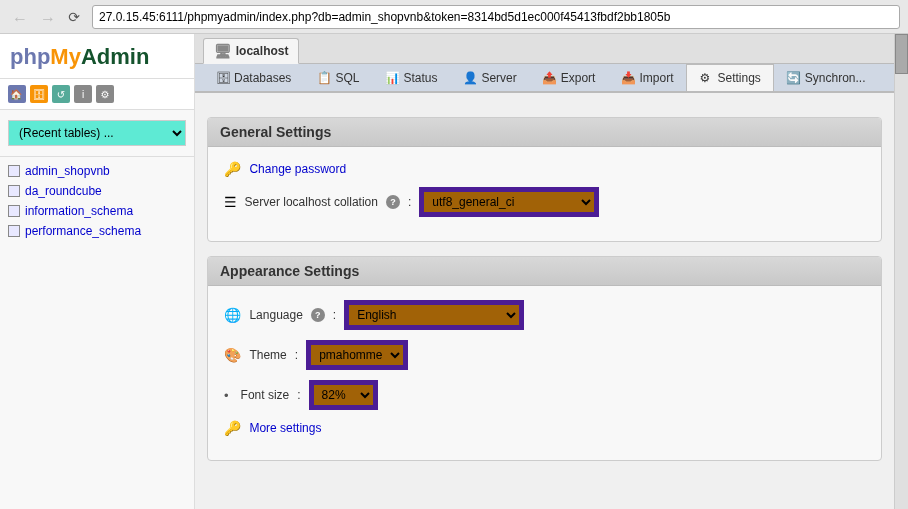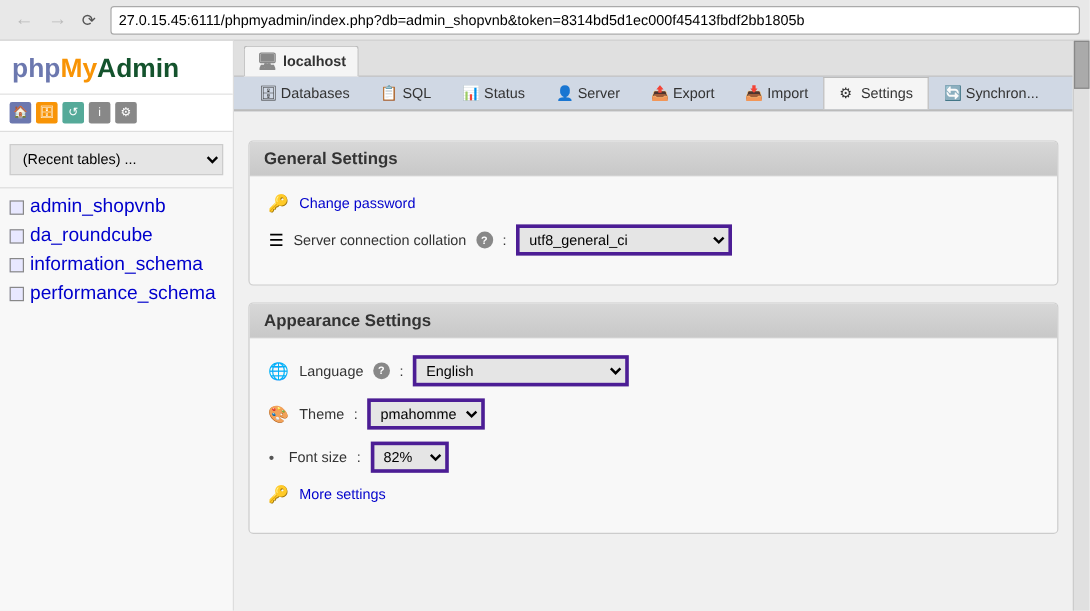--- a/index.html
+++ b/index.html
@@ -102,39 +102,39 @@
     .sidebar-icon.db { background: #f89406; }
     .sidebar-icon.refresh { background: #5a9; }
     .sidebar-icon.info { background: #888; }
     .sidebar-icon.settings { background: #888; }
 
     .recent-tables-select {
       width: 100%;
       padding: 4px 6px;
       font-size: 12px;
       border: 1px solid #ccc;
-      background: #e5e5e5;
+      background: #5eead4;
       cursor: pointer;
       margin: 6px 0;
       display: block;
     }
     .recent-tables-wrapper {
       padding: 4px 8px;
       border-bottom: 1px solid #ddd;
     }
 
     .db-list {
       padding: 4px 0;
     }
     .db-item {
       display: flex;
       align-items: center;
       padding: 3px 8px;
       cursor: pointer;
-      font-size: 16px;
+      font-size: 12px;
       color: #0000cc;
     }
     .db-icon {
       width: 12px;
       height: 12px;
       border: 1px solid #888;
       margin-right: 5px;
       display: inline-block;
       flex-shrink: 0;
       background: #e8e8ff;
@@ -270,23 +270,23 @@
       border-radius: 50%;
       background: #888;
       color: white;
       font-size: 9px;
       font-weight: bold;
       cursor: pointer;
       flex-shrink: 0;
     }
     .settings-select {
       padding: 2px 4px;
-      border: 3px solid #4c1d95;
-      font-size: 12px;
-      background: #e5e5e5;
+      border: 5px solid #4c1d95;
+      font-size: 12px;
+      background: #a16207;
       cursor: pointer;
     }
     .settings-select-lg {
       min-width: 180px;
     }
     .bullet-dot {
       margin-right: 4px;
       color: #555;
     }
 
@@ -407,21 +407,21 @@
         <div class="panel-header">
           <span>General Settings</span>
         </div>
         <div class="panel-body">
           <div class="form-row">
             <span class="row-icon">🔑</span>
             <a class="form-link">Change password</a>
           </div>
           <div class="form-row">
             <span class="row-icon">☰</span>
-            <span class="form-label">Server connection collation</span>
+            <span class="form-label">Server localhost collation</span>
             <span class="help-icon">?</span>
             <span class="form-label">:</span>
             <select class="settings-select settings-select-lg">
               <option>utf8_general_ci</option>
             </select>
           </div>
         </div>
       </div>
 
       <div class="settings-panel">

